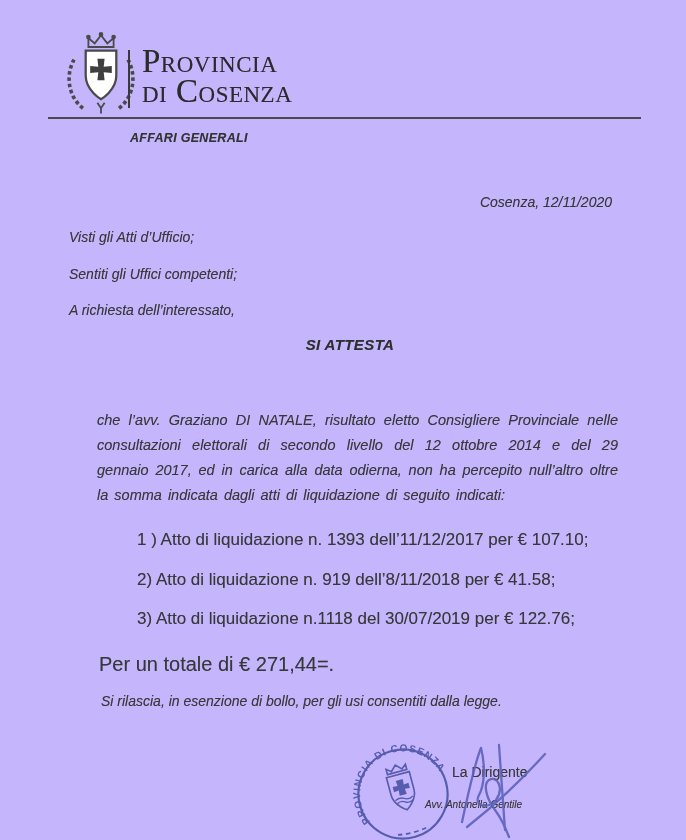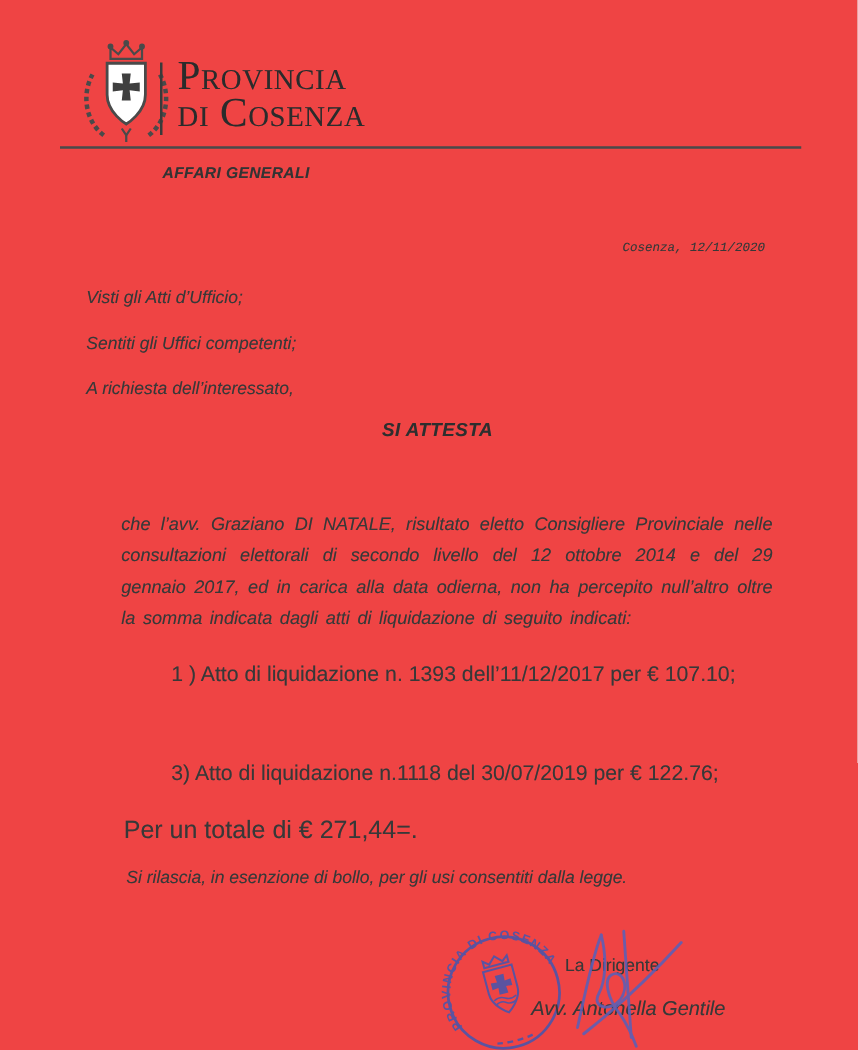--- a/index.html
+++ b/index.html
@@ -1,48 +1,48 @@
 <!DOCTYPE html>
 <html><head>
 <meta charset="utf-8">
 <style>
   html,body{margin:0;padding:0;background:#e8e8e8;}
   .page{
-    position:relative;width:686px;height:840px;background:#ef4444;
+    position:relative;width:686px;height:840px;background:#c4b5fd;
     margin:0 auto;overflow:hidden;
     font-family:"Liberation Sans",sans-serif;color:#383838;
   }
   .abs{position:absolute;}
   .doc-text{text-shadow:0 0 .5px rgba(70,70,70,.45);}
   
   .crest{left:56px;top:28px;width:90px;height:92px;}
   .mast-divider{left:128px;top:50px;width:2px;height:58px;background:#3a3a3a;}
   .org-name{
     left:142px;top:46px;width:330px;
     font-family:"Liberation Serif",serif;font-variant:small-caps;
     font-size:33px;line-height:30px;color:#2b2b2b;letter-spacing:.5px;
   }
   .rule{left:48px;top:117px;width:593px;height:2px;background:#4a4a4a;}
   .dept{left:130px;top:131px;font-size:12.5px;font-weight:bold;font-style:italic;color:#333;letter-spacing:.3px;}
   
-  .dateline{left:360px;top:194px;width:252px;text-align:right;font-size:10px;font-style:italic;font-family:Liberation Mono, monospace;}
+  .dateline{left:360px;top:194px;width:252px;text-align:right;font-size:14px;font-style:italic;}
   .premise{left:69px;font-size:14px;font-style:italic;}
   .premise-1{top:229px;} .premise-2{top:266px;} .premise-3{top:302px;}
   .attesta{left:0;top:336px;width:686px;padding-left:14px;box-sizing:border-box;text-align:center;
            font-size:15px;font-weight:bold;font-style:italic;letter-spacing:.4px;color:#2e2e2e;}
   .body-par{left:97px;top:408px;width:521px;text-align:justify;font-size:14.5px;
             font-style:italic;line-height:25px;word-spacing:2px;}
   .liq{left:137px;font-size:17px;font-style:normal;}
   .liq-1{top:530px;} .liq-2{top:570px;} .liq-3{top:609px;}
   .total{left:99px;top:653px;font-size:20px;}
   .release{left:101px;top:693px;font-size:14px;font-style:italic;text-align:center;}
   
   .stamp{left:350px;top:744px;width:106px;height:100px;opacity:.92;}
   .sig-role{left:452px;top:764px;font-size:14px;}
-  .sig-name{left:425px;top:799px;font-size:16px;font-style:italic;}
+  .sig-name{left:425px;top:799px;font-size:10px;font-style:italic;}
   .sig-ink{left:415px;top:733px;width:160px;height:107px;}
 </style>
 </head>
 <body>
 
 <div class="page">
 
   <svg class="abs crest" viewBox="0 0 100 100" aria-hidden="true">
     <g stroke="#4a4a4a" fill="none" stroke-width="2">
 
@@ -78,20 +78,21 @@
 
   <div class="abs premise premise-1 doc-text">Visti gli Atti d’Ufficio;</div>
   <div class="abs premise premise-2 doc-text">Sentiti gli Uffici competenti;</div>
   <div class="abs attesta doc-text">SI ATTESTA</div>
 
   <div class="abs premise premise-3 doc-text">A richiesta dell’interessato,</div>
 
   <div class="abs body-par doc-text">che l’avv. Graziano DI NATALE, risultato eletto Consigliere Provinciale nelle consultazioni elettorali di secondo livello del 12 ottobre 2014 e del 29 gennaio 2017, ed in carica alla data odierna, non ha percepito null’altro oltre  la somma indicata dagli atti di liquidazione di seguito indicati:</div>
 
   <div class="abs liq liq-1 doc-text">1 ) Atto di liquidazione n. 1393 dell’11/12/2017 per € 107.10;</div>
+  <div class="abs liq liq-2 doc-text">2) Atto di liquidazione n. 919 dell’8/11/2018 per € 41.58;</div>
   <div class="abs liq liq-3 doc-text">3) Atto di liquidazione n.1118 del 30/07/2019 per € 122.76;</div>
 
   <div class="abs total doc-text">Per un totale di € 271,44=.</div>
 
   <div class="abs release doc-text">Si rilascia, in esenzione di bollo, per gli usi consentiti dalla legge.</div>
 
   <svg class="abs stamp" viewBox="0 0 110 110" aria-hidden="true">
     <g transform="rotate(-15 55 55)" stroke="#4f55a8" fill="none">
       <circle cx="55" cy="55" r="49" stroke-width="2.4"></circle>
       <defs>

